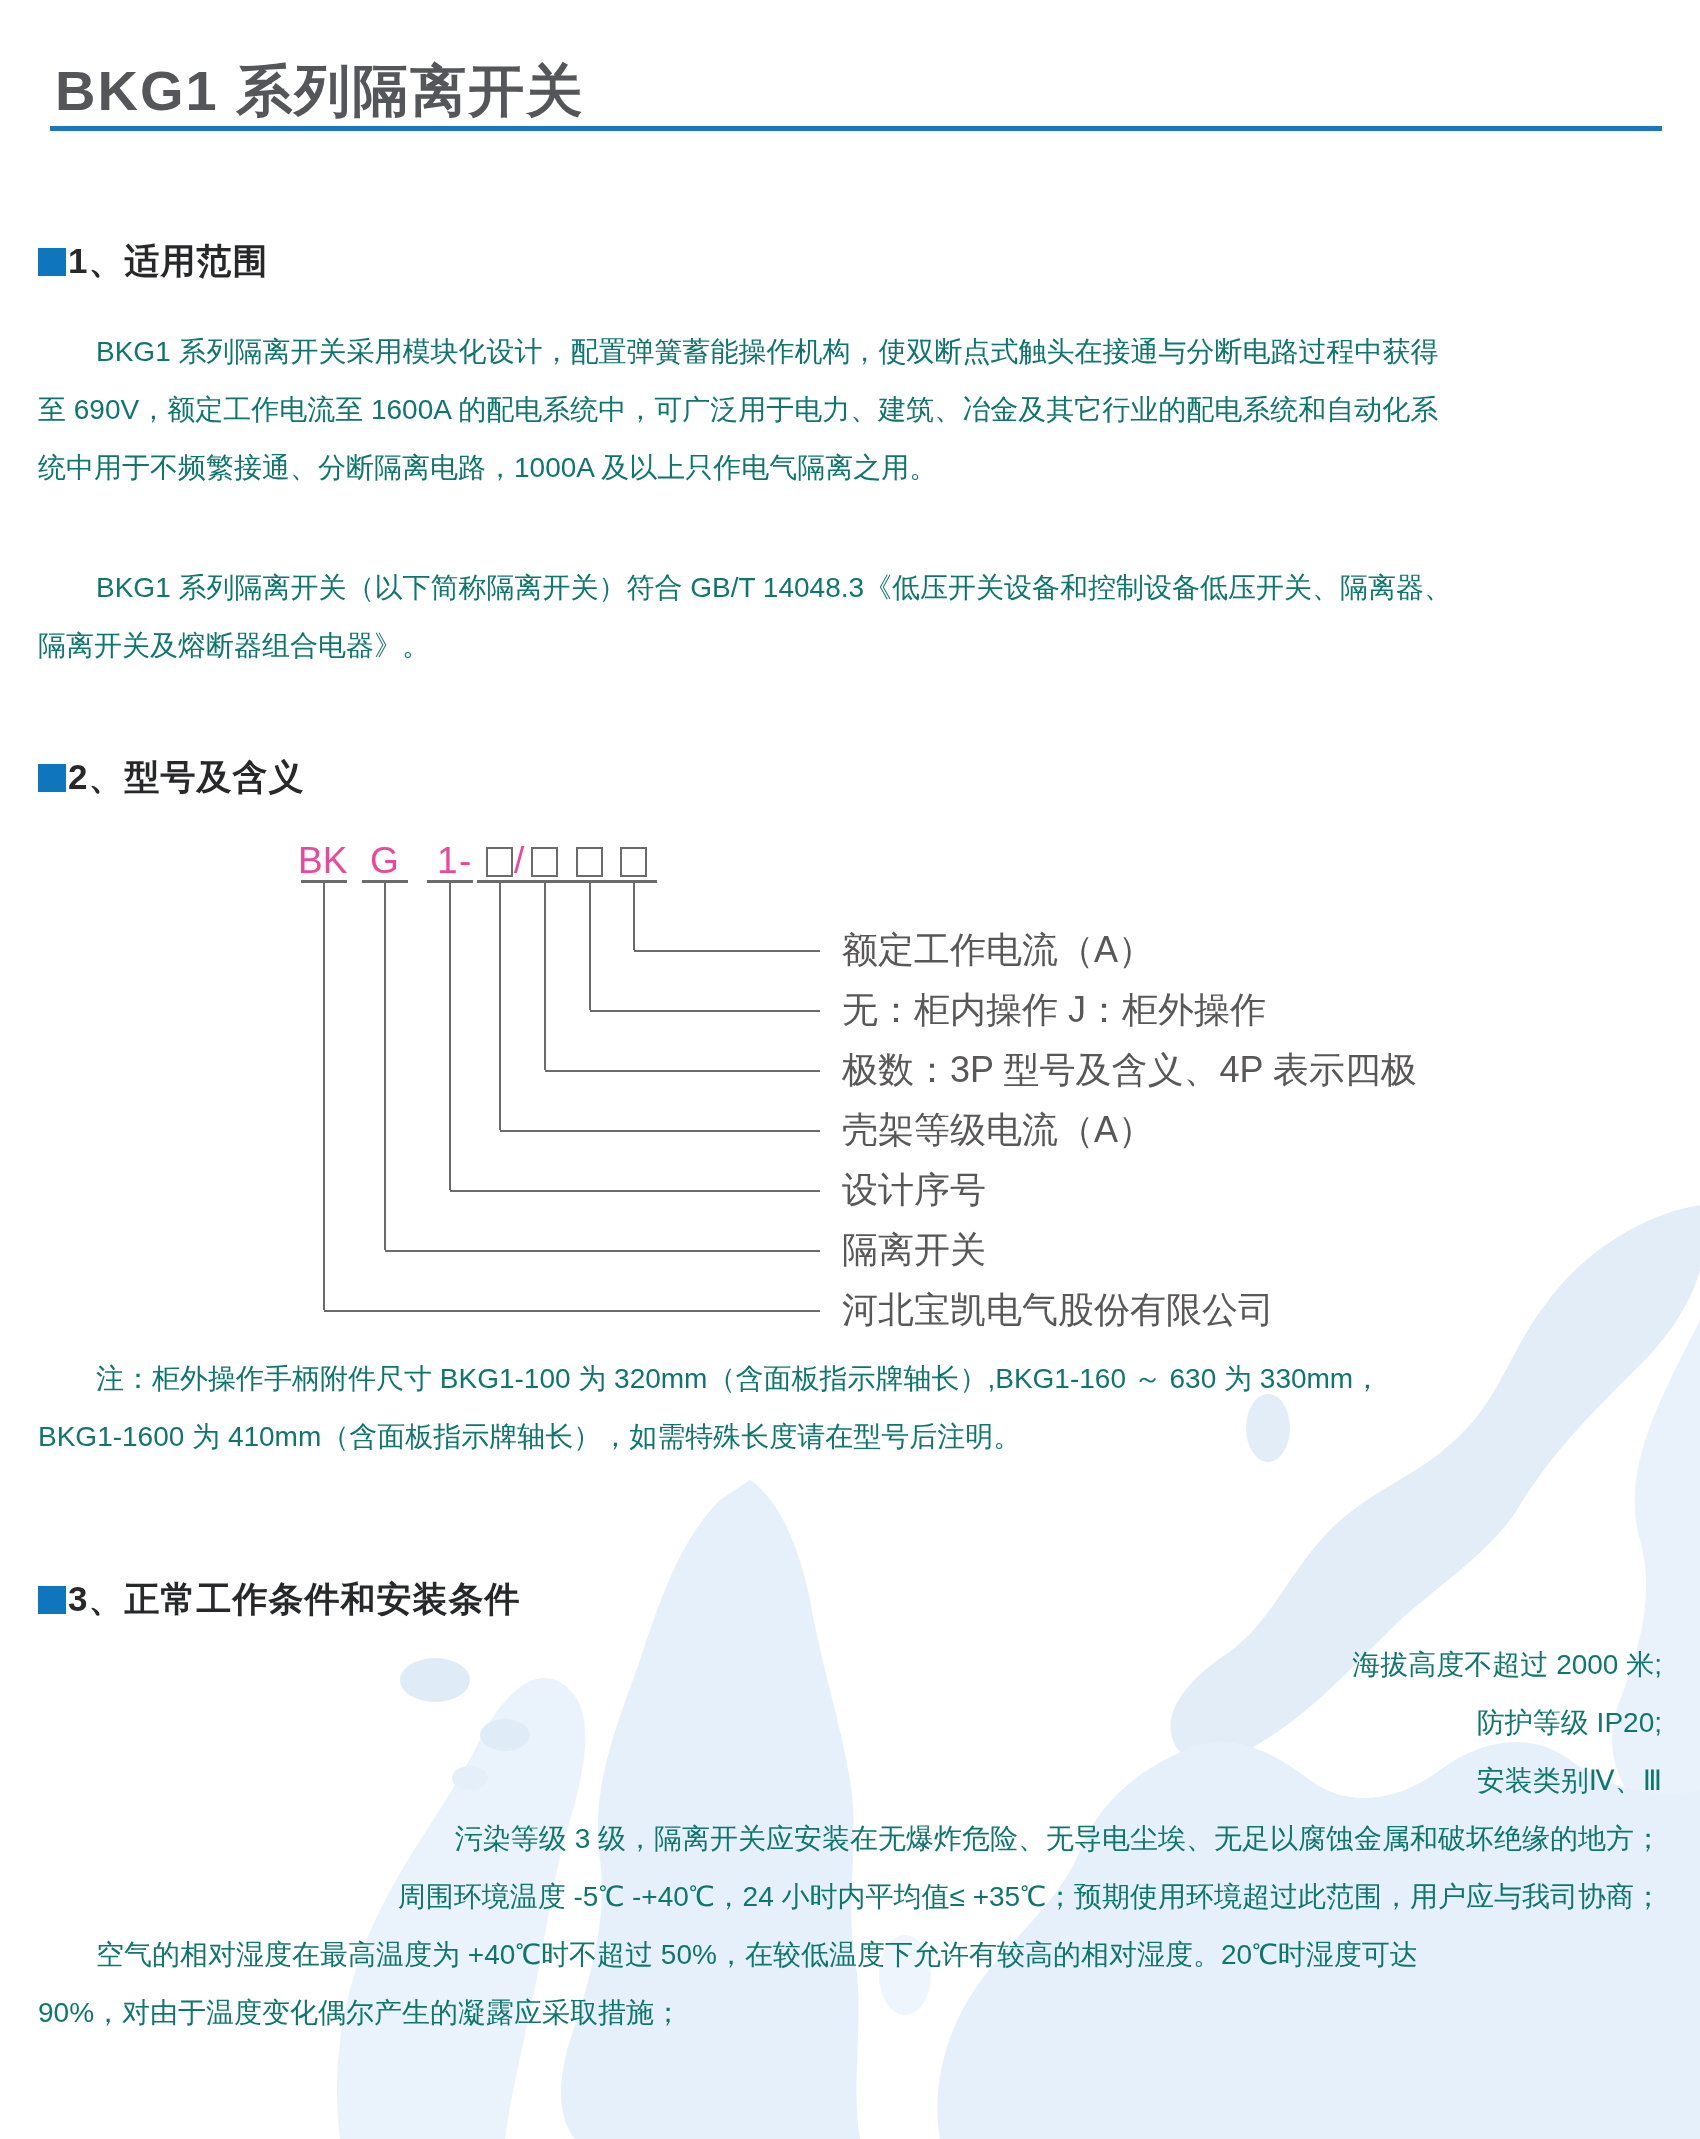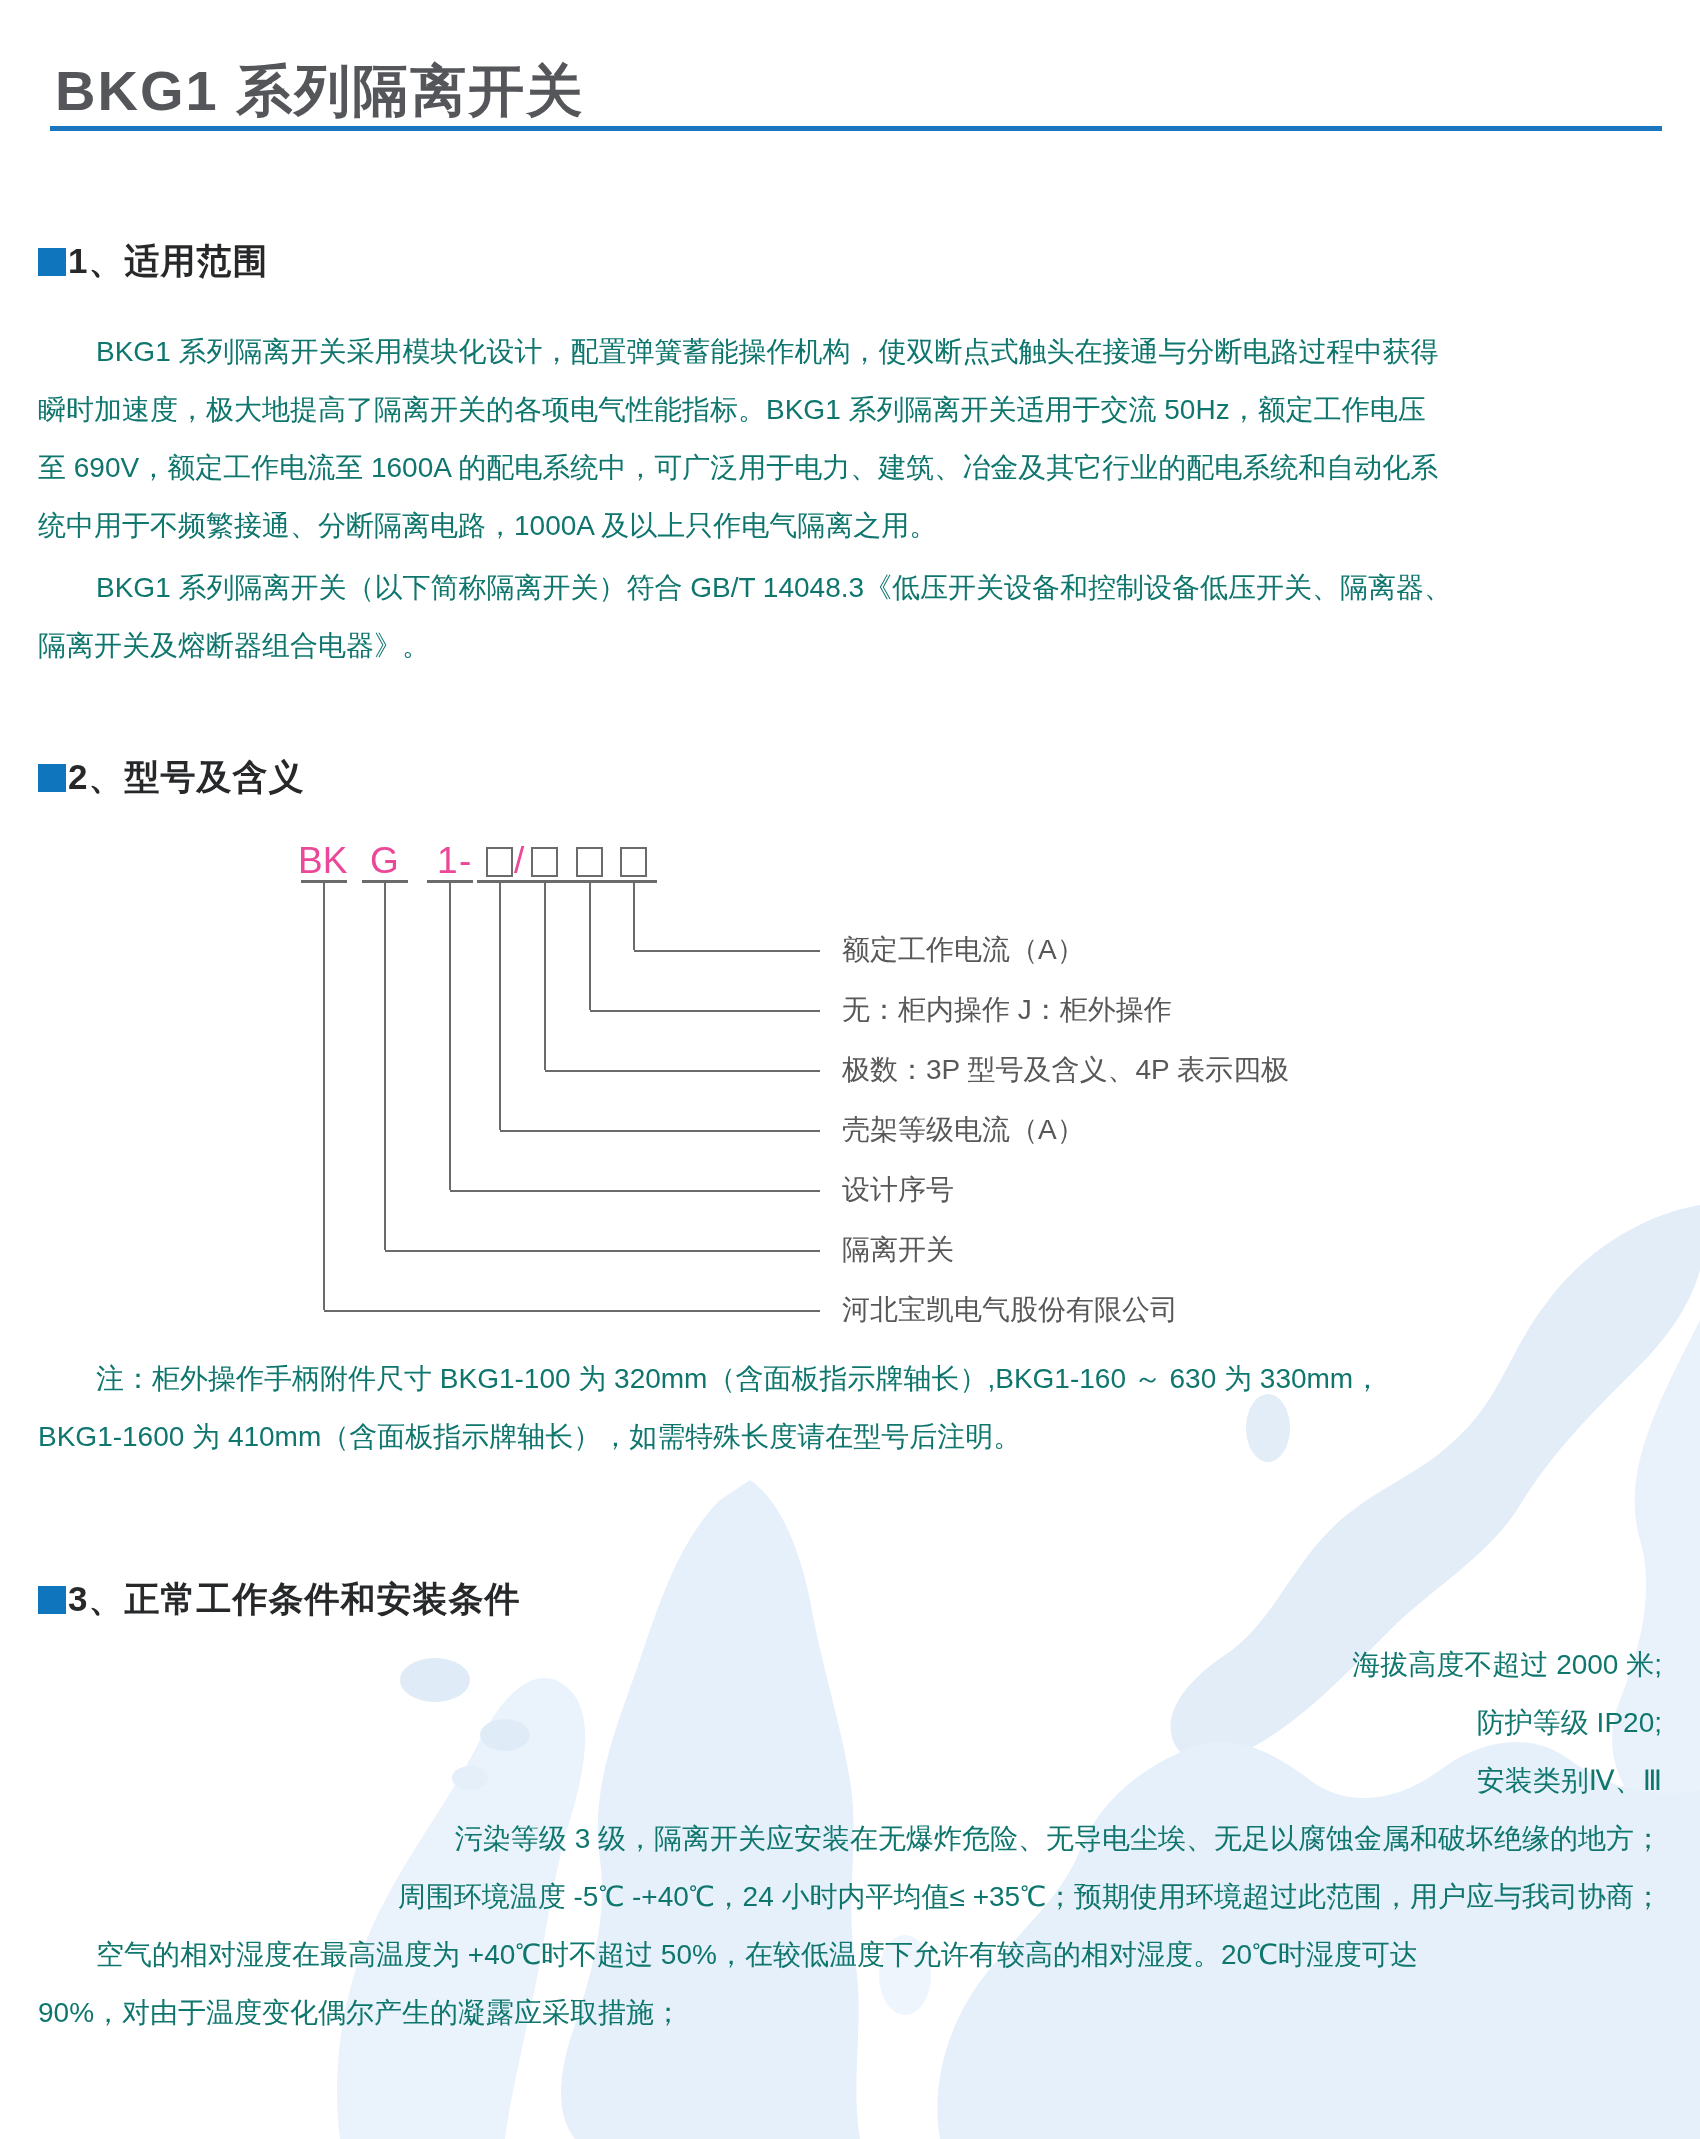--- a/index.html
+++ b/index.html
@@ -32,21 +32,21 @@
   #conditions{top:1636px;text-align:right;}
   #humidity{top:1926px;}
   .cond{padding-left:58px;white-space:nowrap;}
 
   .diagram{position:absolute;left:0;top:840px;width:1700px;height:510px;}
   .tok{position:absolute;top:0;font-size:37px;color:#ec4899;white-space:nowrap;}
   .mbox{position:absolute;top:7px;width:27px;height:30px;border:2px solid #6b6b6b;box-sizing:border-box;background:transparent;}
   .tick{position:absolute;top:40px;width:46px;height:3px;background:#6b6b6b;}
   .vl{position:absolute;top:43px;width:2px;background:#6b6b6b;}
   .hl{position:absolute;height:2px;background:#6b6b6b;}
-  .dlabel{position:absolute;left:842px;font-size:28px;line-height:36px;color:#595757;white-space:nowrap;}
+  .dlabel{position:absolute;left:842px;font-size:36px;line-height:36px;color:#595757;white-space:nowrap;}
 </style>
 </head>
 <body>
 
 <div class="page">
 
   <svg class="wm" viewBox="0 0 1700 2139" preserveAspectRatio="none" aria-hidden="true">
     <g fill="#e6f0fa">
 
       <path d="M1700 1205 C1640 1215 1580 1255 1545 1305 C1510 1350 1500 1400 1455 1440
@@ -84,21 +84,20 @@
 
     <div class="title">BKG1 系列隔离开关</div>
     <div class="title-rule"></div>
 
     <div class="sec-head" id="sec1-head">
       <span class="bullet"></span>
       <span class="txt">1、适用范围</span>
     </div>
     <div class="para" id="para1">
       <div class="line indent">BKG1 系列隔离开关采用模块化设计，配置弹簧蓄能操作机构，使双断点式触头在接通与分断电路过程中获得</div>
-      <div class="line">瞬时加速度，极大地提高了隔离开关的各项电气性能指标。BKG1 系列隔离开关适用于交流 50Hz，额定工作电压</div>
       <div class="line">至 690V，额定工作电流至 1600A 的配电系统中，可广泛用于电力、建筑、冶金及其它行业的配电系统和自动化系</div>
       <div class="line">统中用于不频繁接通、分断隔离电路，1000A 及以上只作电气隔离之用。</div>
     </div>
     <div class="para" id="para2">
       <div class="line indent">BKG1 系列隔离开关（以下简称隔离开关）符合 GB/T 14048.3《低压开关设备和控制设备低压开关、隔离器、</div>
       <div class="line">隔离开关及熔断器组合电器》。</div>
     </div>
 
     <div class="sec-head" id="sec2-head">
       <span class="bullet"></span>

